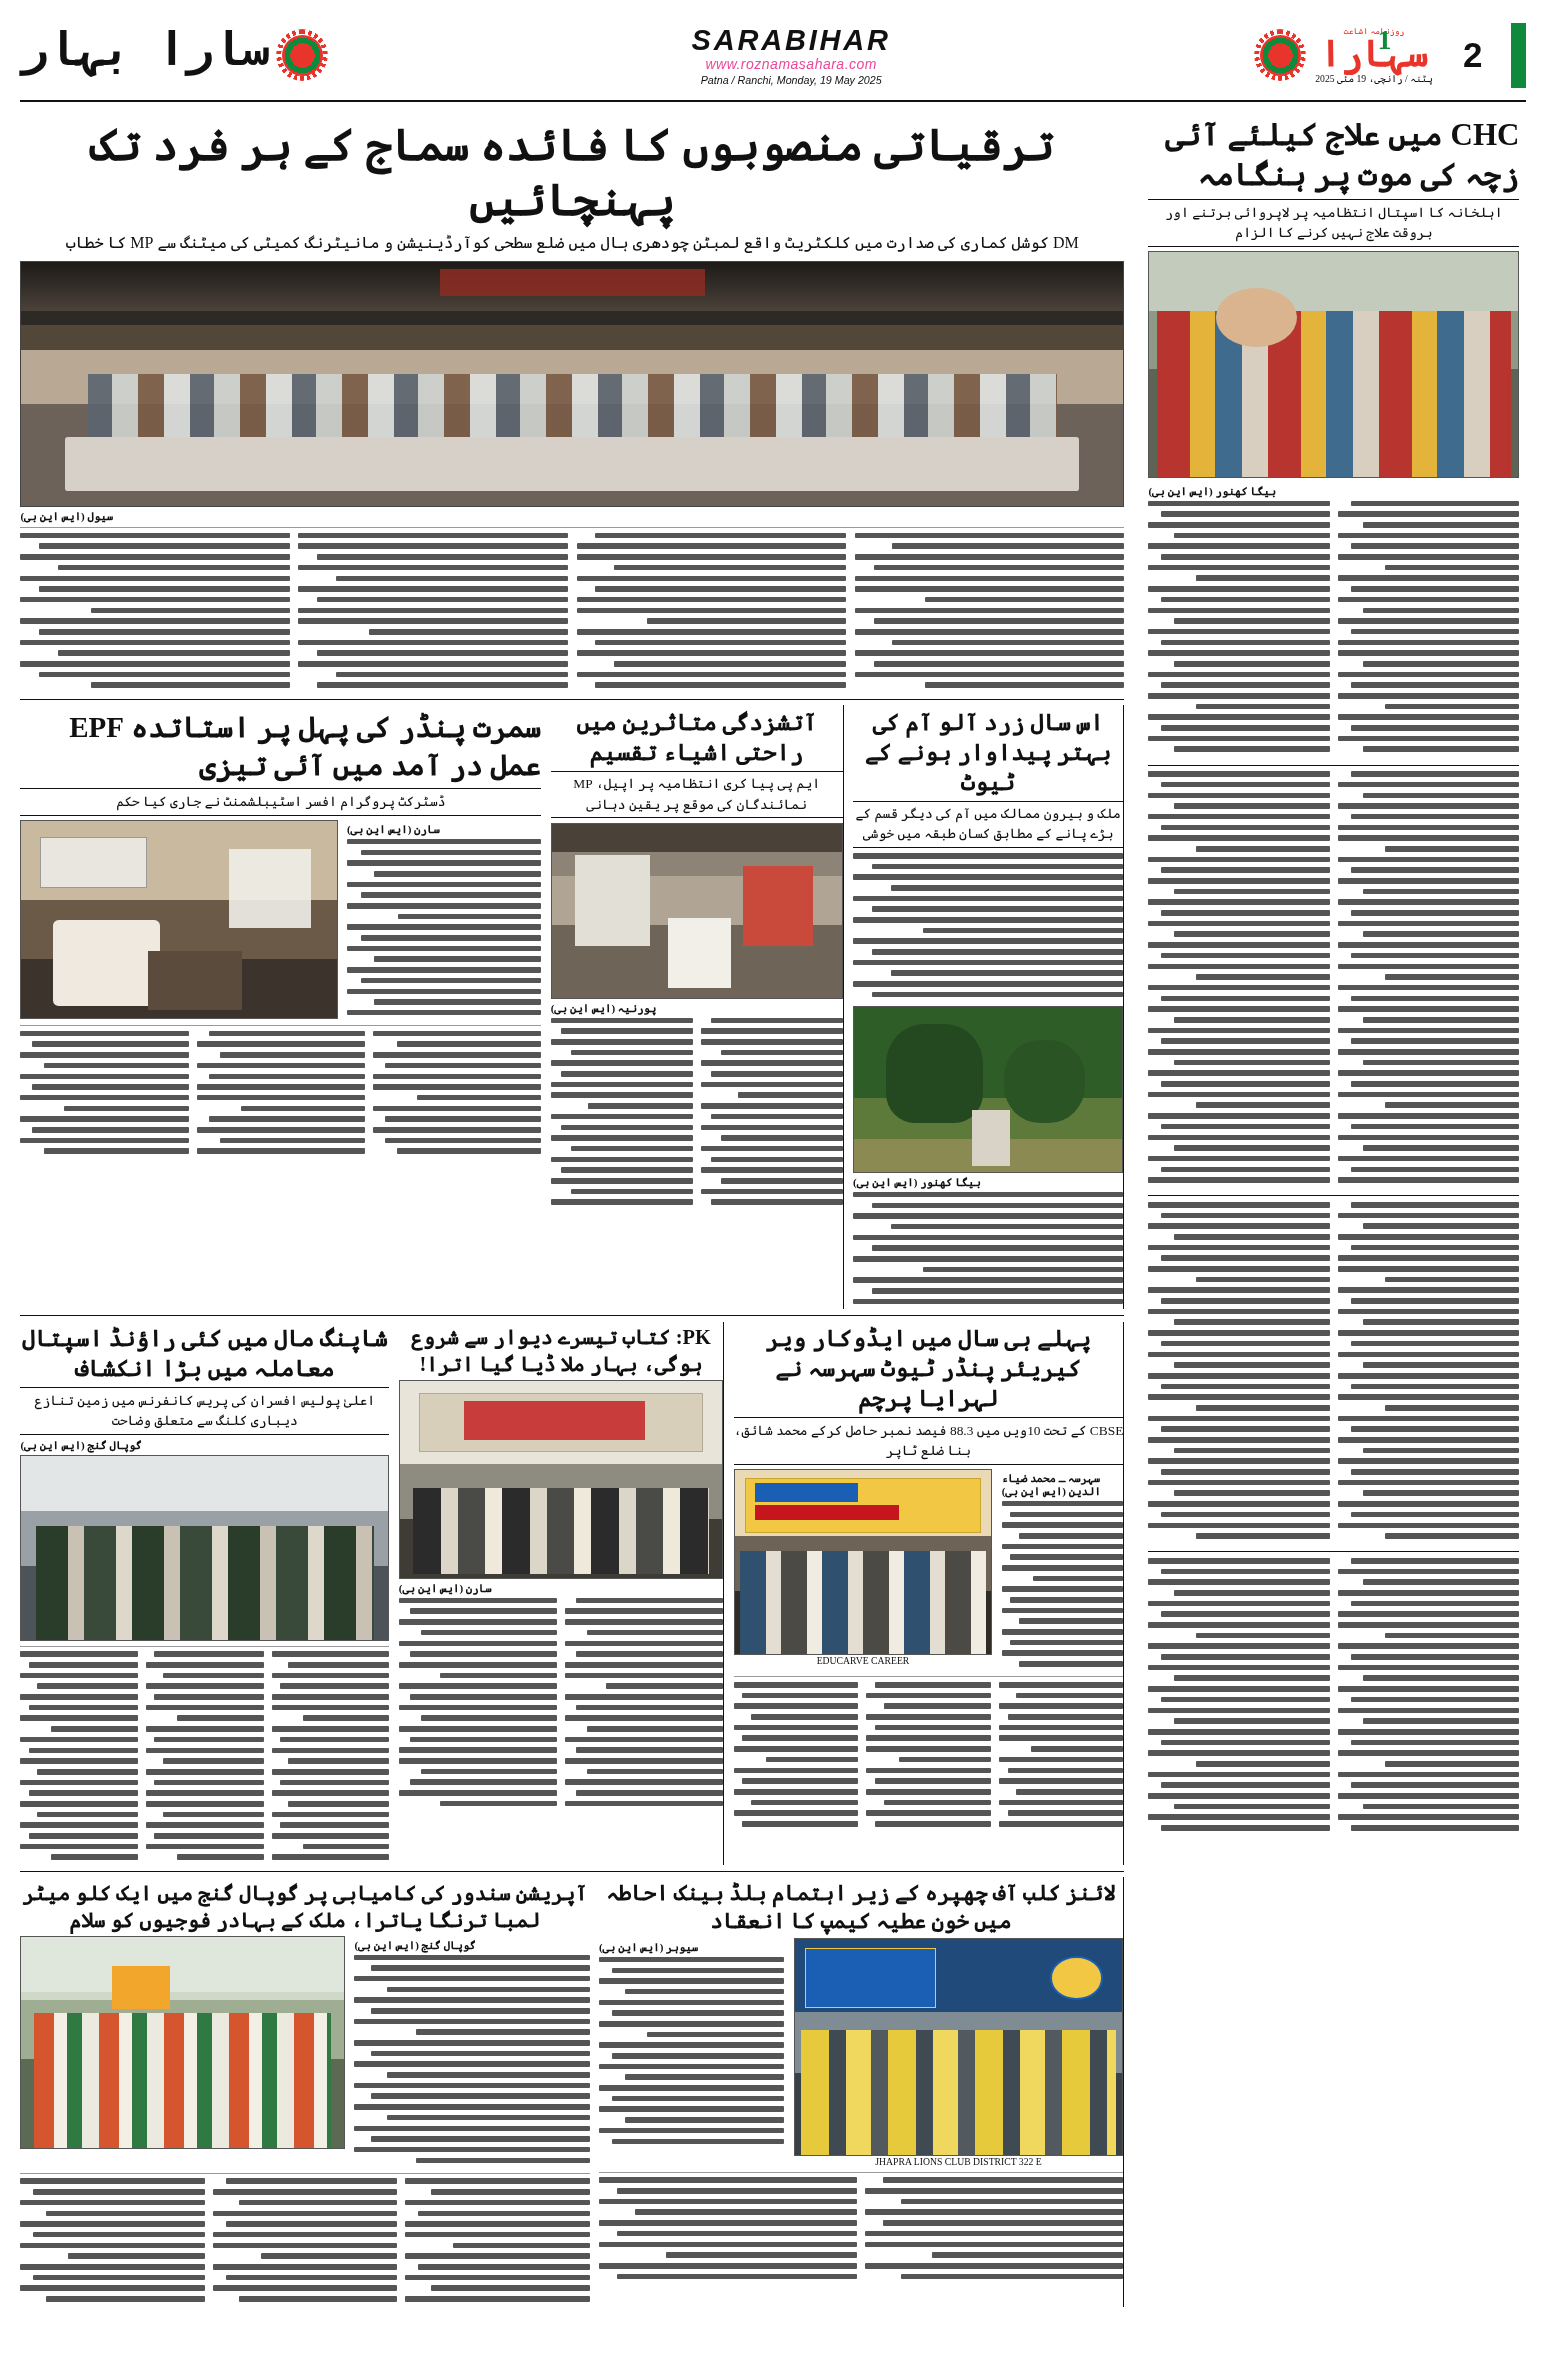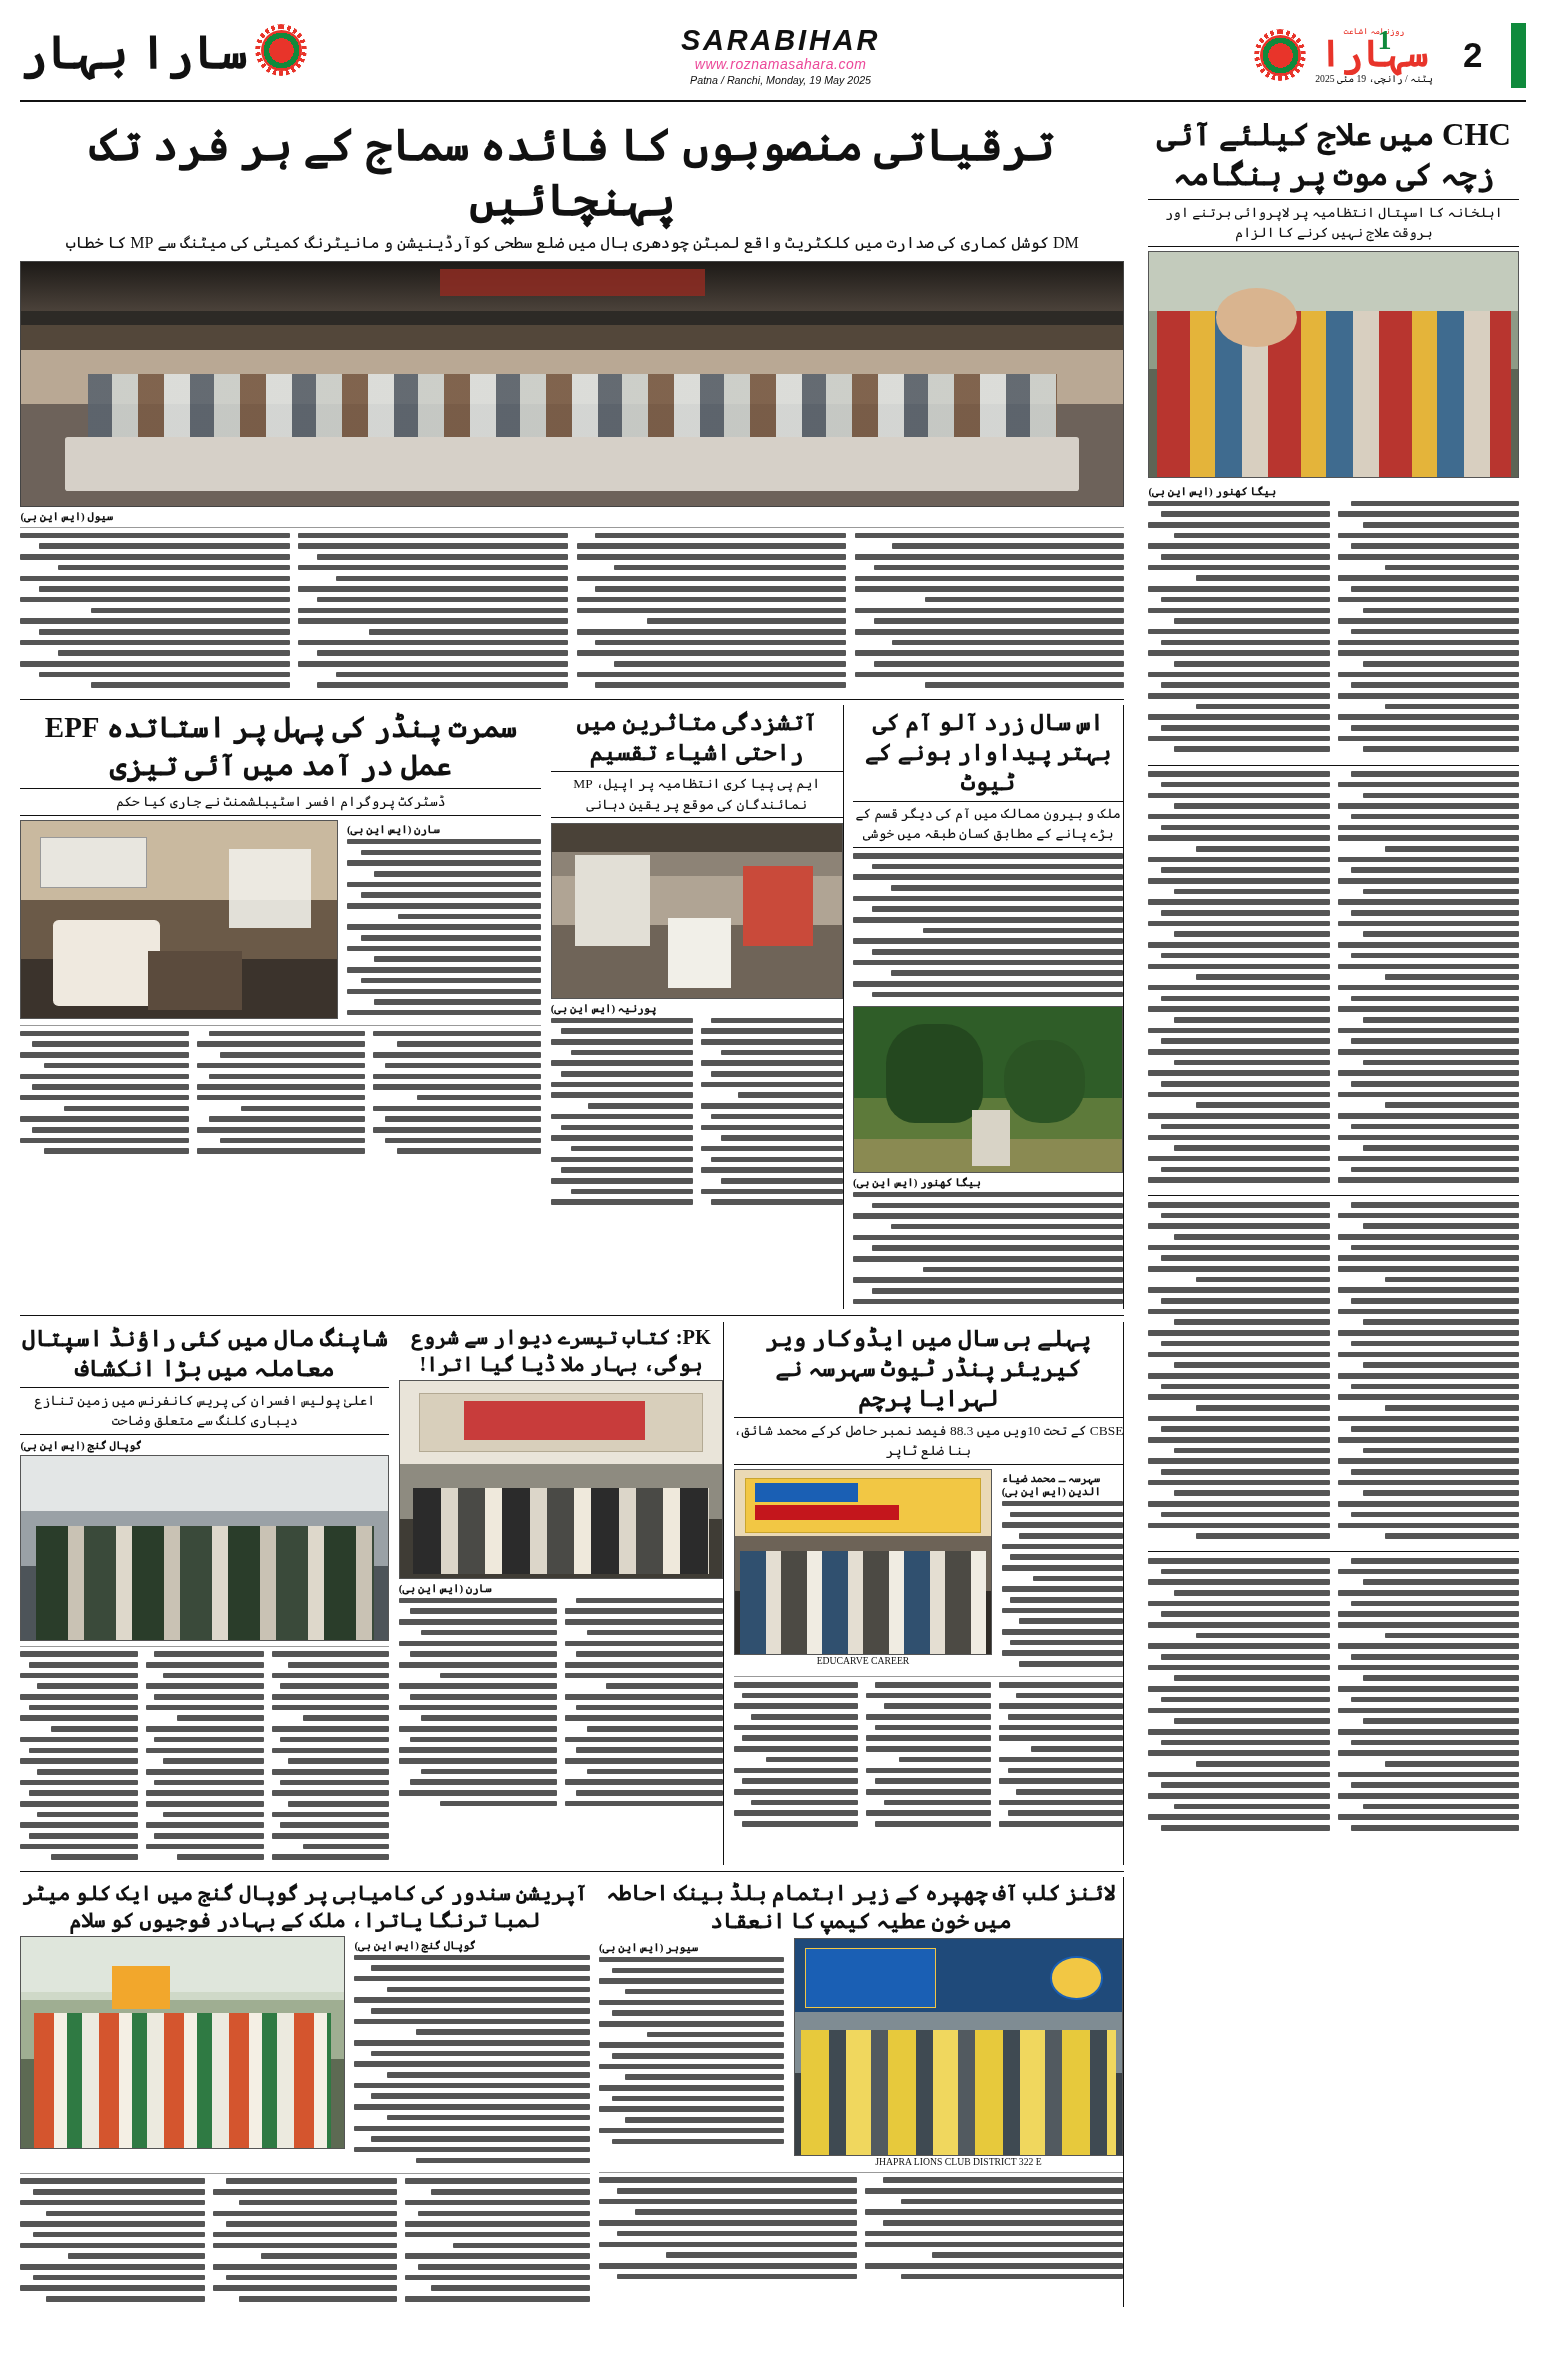--- a/index.html
+++ b/index.html
@@ -18,21 +18,21 @@
     background:#fff;
   }
   
   .masthead {
     display:flex; flex-direction:row-reverse; align-items:center;
     justify-content:space-between;
     border-bottom:2.8px solid #111;
     padding-bottom:5.6px;
     height:85px;
   }
-  .mh-right { display:flex; flex-direction:row-reverse; align-items:flex-start; gap:13px; }
+  .mh-right { display:flex; flex-direction:row-reverse; align-items:center; gap:13px;font-family:Liberation Mono, monospace; }
   .mh-left  { display:flex; flex-direction:row-reverse; align-items:center; gap:13px; }
   .urdu-title {
     font-size:46px; font-weight:bold; letter-spacing:1.9px;
     color:#111; line-height:1; padding-bottom:5.6px;
   }
   .center-brand { text-align:center; line-height:1.12;font-style:italic; }
   .center-brand .b1 { font-size:29px; font-weight:bold; letter-spacing:2.8px; color:#111; font-family:"Liberation Sans", sans-serif;}
   .center-brand .b2 { font-size:14px; color:#ec4899; font-family:"Liberation Sans", sans-serif; letter-spacing:0.5px;}
   .center-brand .b3 { font-size:10.7px; color:#111; font-family:"Liberation Sans", sans-serif; margin-top:1.9px;}
   .sun {
@@ -78,21 +78,21 @@
 
   h1.lead {
     font-size:44px; font-weight:bold; text-align:center; line-height:1.25;
     margin:3.7px 0 1.9px; color:#111;
   }
   h2.sub {
     font-size:16px; text-align:center; line-height:1.5; margin:2.8px 0 5.6px;
     font-weight:normal;
   }
   h2.head-2 {
-    font-size:29px; font-weight:bold; text-align:center; line-height:1.3; margin:3.7px 0;
+    font-size:29px; font-weight:bold; line-height:1.3; margin:3.7px 0;
   }
   h3.head-3 {
     font-size:23px; font-weight:bold; text-align:center; line-height:1.3; margin:2.8px 0;
   }
   .kicker {
     font-size:13.4px; text-align:center; line-height:1.5; margin:2.8px 0 4.6px;
     border-top:0.9px solid #111; border-bottom:0.9px solid #111; padding:2.8px 0;
   }
 
   .photo {

